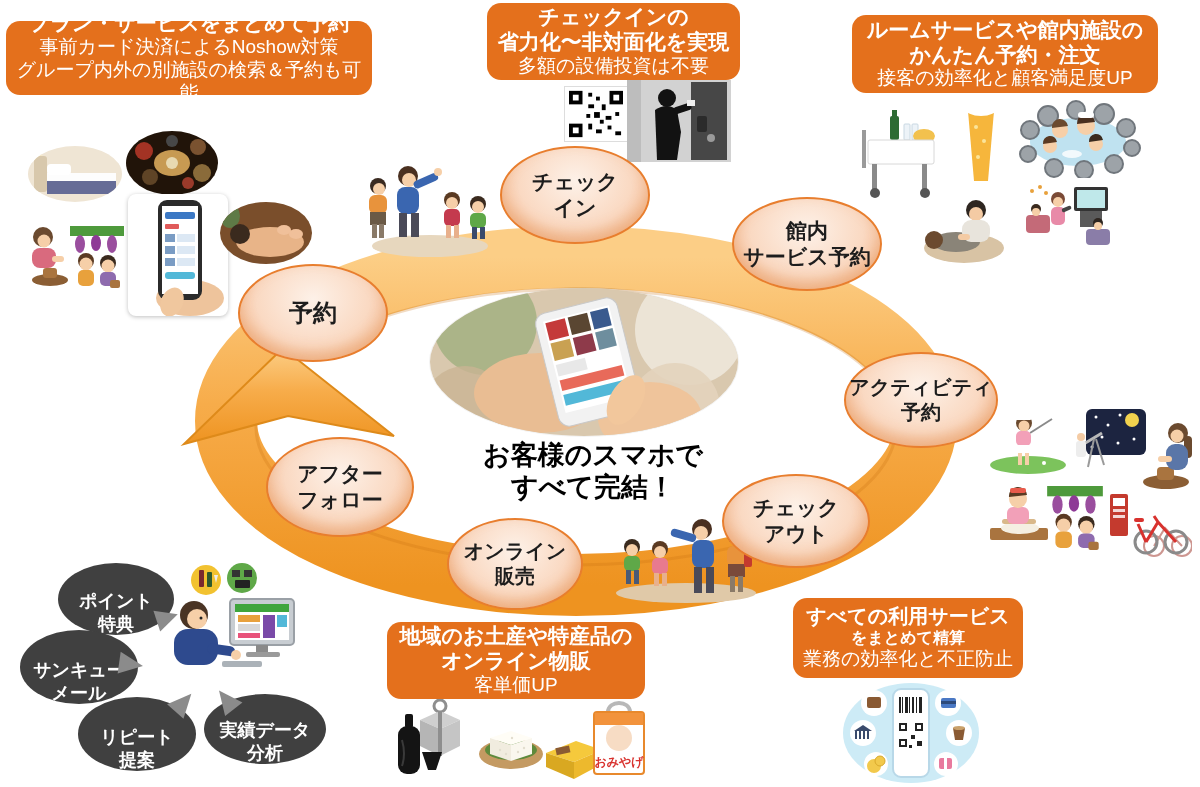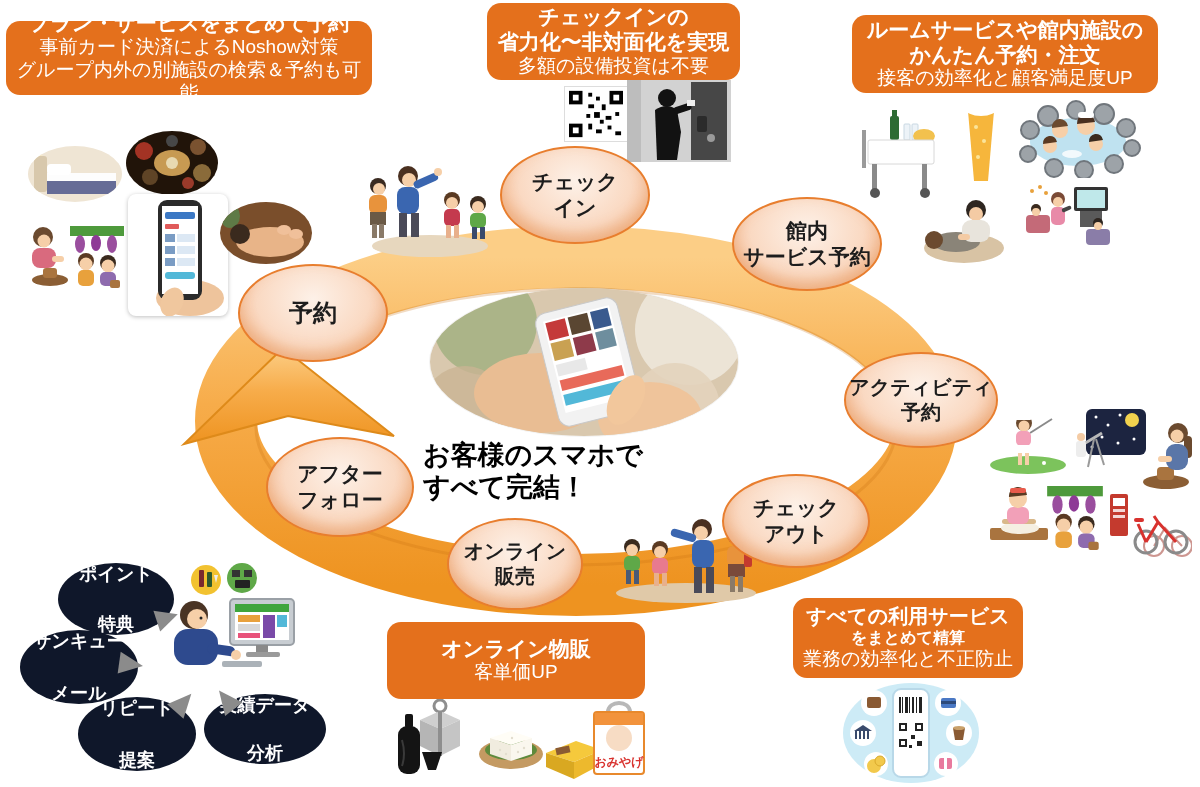--- a/index.html
+++ b/index.html
@@ -1,30 +1,30 @@
 <!DOCTYPE html>
 <html><head>
 <meta charset="utf-8">
 <style>
 *{margin:0;padding:0;box-sizing:border-box}
 body{width:1200px;height:787px;font-family:"Liberation Sans","DejaVu Sans",sans-serif;background:#fff}
 .stage{position:relative;width:1200px;height:787px;overflow:hidden;background:#fff}
 .ring{position:absolute;left:0;top:0}
 .centerPhoto{position:absolute;left:430px;top:288px;width:308px;height:148px;border-radius:50%;overflow:hidden;box-shadow:0 0 0 1px rgba(0,0,0,.05)}
 .centerPhoto svg{display:block;width:100%;height:100%}
-.caption{position:absolute;left:423px;top:440px;width:340px;font-weight:bold;font-size:27px;line-height:1.18;color:#000;
+.caption{position:absolute;left:423px;top:440px;width:340px;text-align:center;font-weight:bold;font-size:27px;line-height:1.18;color:#000;
  text-shadow:-2px -2px 0 #fff,2px -2px 0 #fff,-2px 2px 0 #fff,2px 2px 0 #fff,0 -3px 0 #fff,0 3px 0 #fff,-3px 0 0 #fff,3px 0 0 #fff}
 .node{position:absolute;border-radius:50%;background:radial-gradient(ellipse at 50% 35%,#FDF1E8 0%,#FAD9C2 55%,#F2AE80 100%);
  border:2px solid #E87E2E;box-shadow:inset 0 -8px 14px rgba(220,128,58,.35);display:flex;flex-direction:column;align-items:center;justify-content:center;
  text-align:center;font-weight:bold;font-size:21px;color:#1d1d1d;line-height:1.25}
 .node span{display:block}
 .callout{position:absolute;background:#E4701C;border-radius:14px;color:#fff;display:flex;flex-direction:column;align-items:center;justify-content:center;text-align:center;padding:3px 8px}
 .callout .t{font-weight:bold;font-size:21px;line-height:1.18}
 .callout .s{font-size:19px;line-height:1.2}
-.bubble{position:absolute;background:#0f172a;border-radius:50%;color:#fff;font-weight:bold;font-size:18px;line-height:1.25;display:flex;flex-direction:column;align-items:center;justify-content:space-between;text-align:center}
+.bubble{position:absolute;background:#404040;border-radius:50%;color:#fff;font-weight:bold;font-size:18px;line-height:1.25;display:flex;flex-direction:column;align-items:center;justify-content:flex-end;text-align:center}
 .tail{position:absolute;width:0;height:0;border:11px solid transparent}
 .ill{position:absolute}
 .ill svg{display:block;width:100%;height:100%}
 .oval{border-radius:50%;overflow:hidden}
 </style>
 </head>
 <body>
 
 <div class="stage">
 
@@ -618,17 +618,18 @@
     <div class="t">ルームサービスや館内施設の</div>
     <div class="t">かんたん予約・注文</div>
     <div class="s">接客の効率化と顧客満足度UP</div>
   </div>
   <div class="callout" style="left:793px;top:598px;width:230px;height:80px">
     <div class="t" style="font-size:20px">すべての利用サービス</div>
     <div class="t" style="font-size:16px">をまとめて精算</div>
     <div class="s">業務の効率化と不正防止</div>
   </div>
   <div class="callout" style="left:387px;top:622px;width:258px;height:77px">
+    <div class="t">地域のお土産や特産品の</div>
     <div class="t">オンライン物販</div>
     <div class="s">客単価UP</div>
   </div>
 
 </div>
 
 </body></html>

